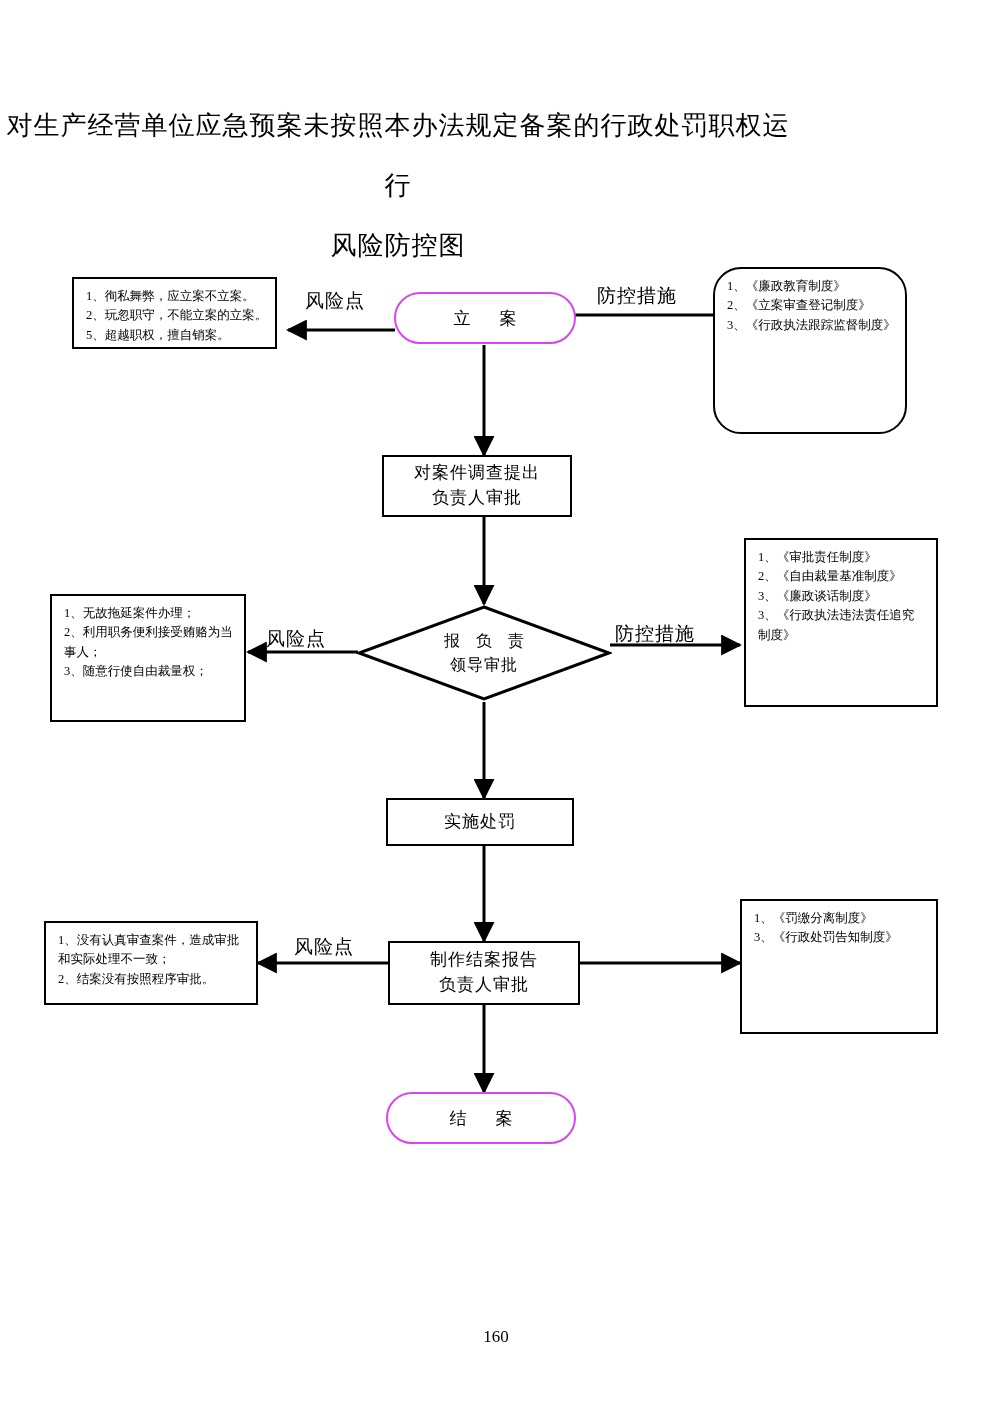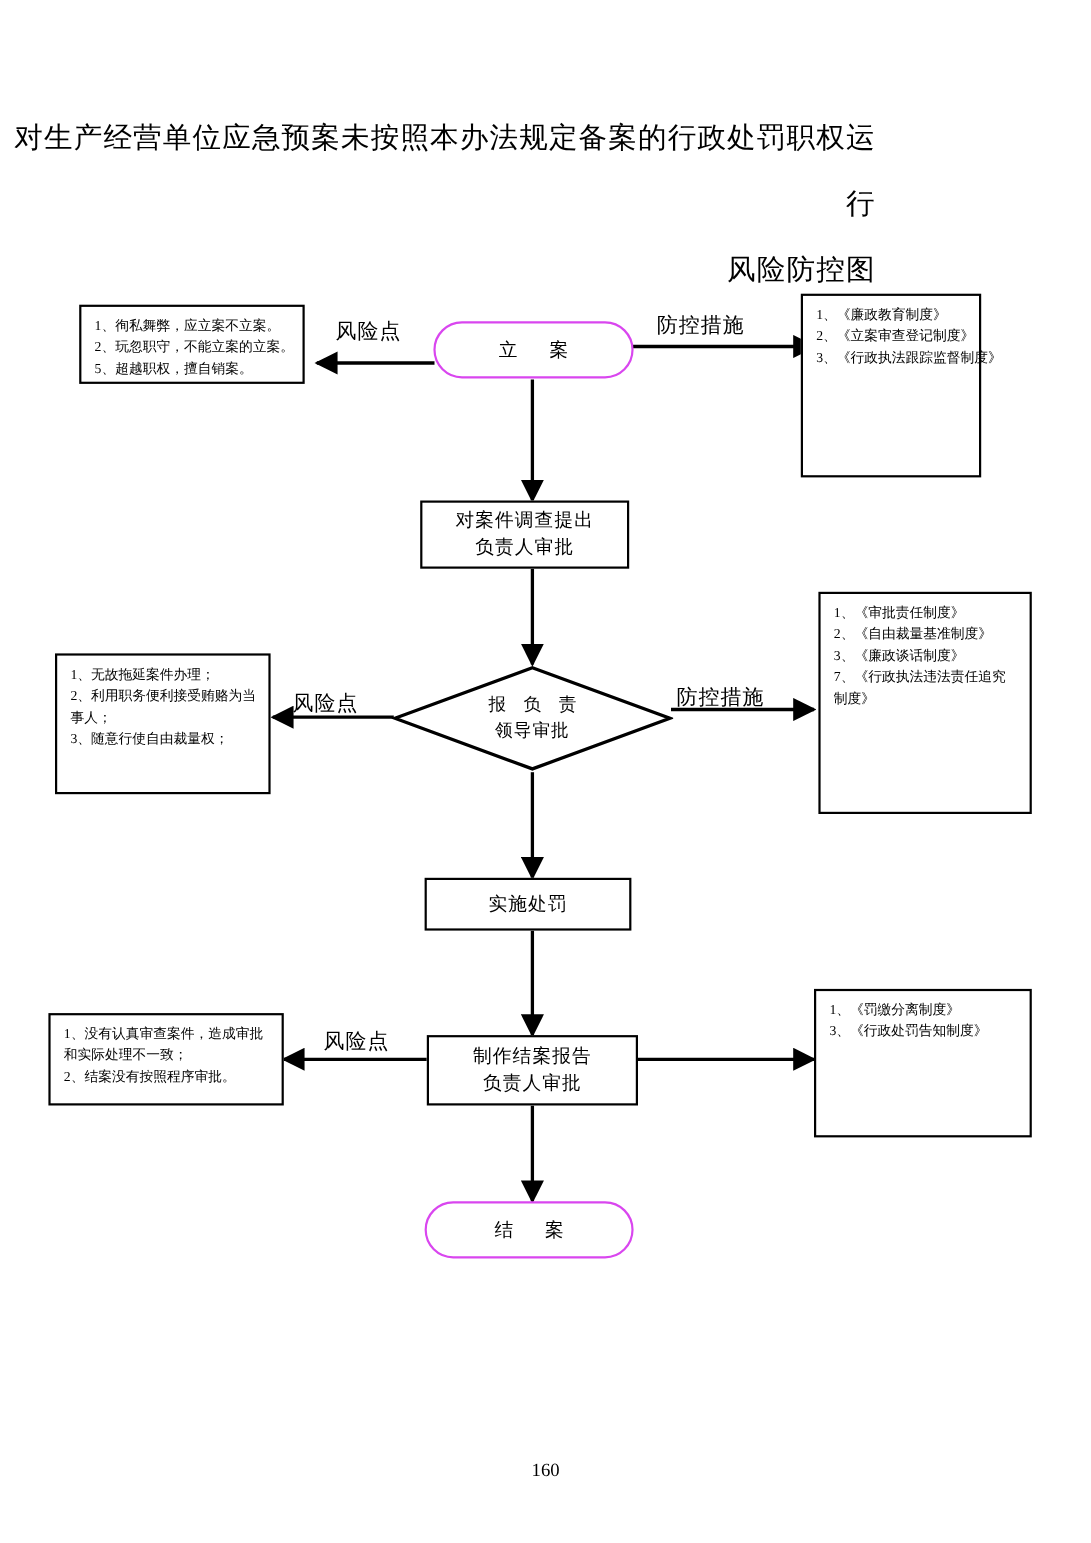--- a/index.html
+++ b/index.html
@@ -18,21 +18,21 @@
     background: #ffffff;
     overflow: hidden;
   }
 
   
   .doc-title {
     position: absolute;
     left: 0;
     top: 96px;
     width: 796px;
-    text-align: right;
+    text-align: center;
     font-size: 26px;
     line-height: 60px;
     letter-spacing: 1px;
     font-family: "Liberation Serif", "DejaVu Serif", serif;
   }
   .doc-title .line2 { display: block; }
 
   
   .rect-box {
     position: absolute;
@@ -181,21 +181,21 @@
   </div>
 
   <div class="conn-label" style="left:305px; top:288px;">风险点</div>
 
   <div class="stadium" style="left:394px; top:292px; width:182px; height:52px;">
     <span>立　案</span>
   </div>
 
   <div class="conn-label" style="left:597px; top:283px;">防控措施</div>
 
-  <div class="rect-box side-box" style="left:728px; top:267px; width:164px; height:167px;">
+  <div class="rect-box side-box" style="left:713px; top:267px; width:194px; height:167px;border-radius:28px;">
     <div class="ln">1、《廉政教育制度》</div>
     <div class="ln">2、《立案审查登记制度》</div>
     <div class="ln">3、《行政执法跟踪监督制度》</div>
   </div>
 
   <div class="node" style="left:382px; top:455px; width:190px; height:62px;">
     <span>对案件调查提出</span>
     <span>负责人审批</span>
   </div>
 
@@ -212,25 +212,25 @@
       <polygon points="128,3 253,49 128,95 3,49" fill="#fff" stroke="#000" stroke-width="3"></polygon>
     </svg>
     <div class="diamond-label">
       <span class="l1">报 负 责</span>
       <span class="l2">领导审批</span>
     </div>
   </div>
 
   <div class="conn-label" style="left:615px; top:621px;">防控措施</div>
 
-  <div class="rect-box side-box wrap" style="left:744px; top:538px; width:194px; height:202px;">
+  <div class="rect-box side-box wrap" style="left:744px; top:538px; width:194px; height:169px;">
     <div class="ln">1、《审批责任制度》</div>
     <div class="ln">2、《自由裁量基准制度》</div>
     <div class="ln">3、《廉政谈话制度》</div>
-    <div class="ln">7、《行政执法违法责任追究制度》</div>
+    <div class="ln">3、《行政执法违法责任追究制度》</div>
   </div>
 
   <div class="node" style="left:386px; top:798px; width:188px; height:48px;">
     <span>实施处罚</span>
   </div>
 
   <div class="rect-box side-box wrap" style="left:44px; top:921px; width:214px; height:84px;">
     <div class="ln">1、没有认真审查案件，造成审批和实际处理不一致；</div>
     <div class="ln">2、结案没有按照程序审批。</div>
   </div>

